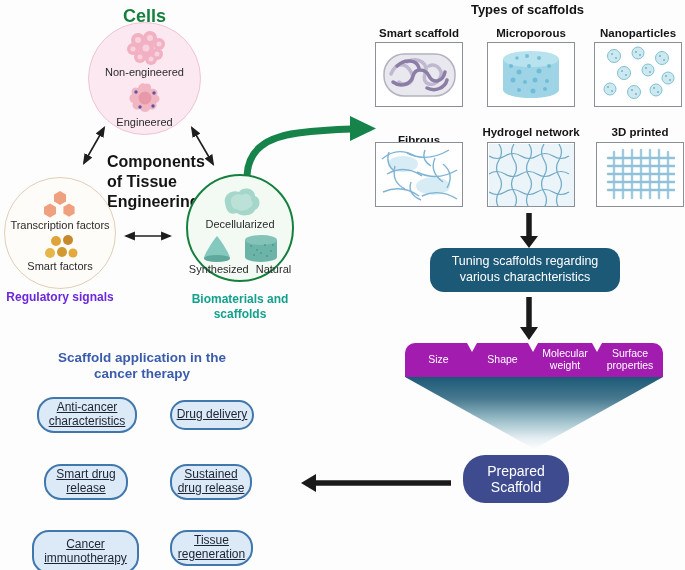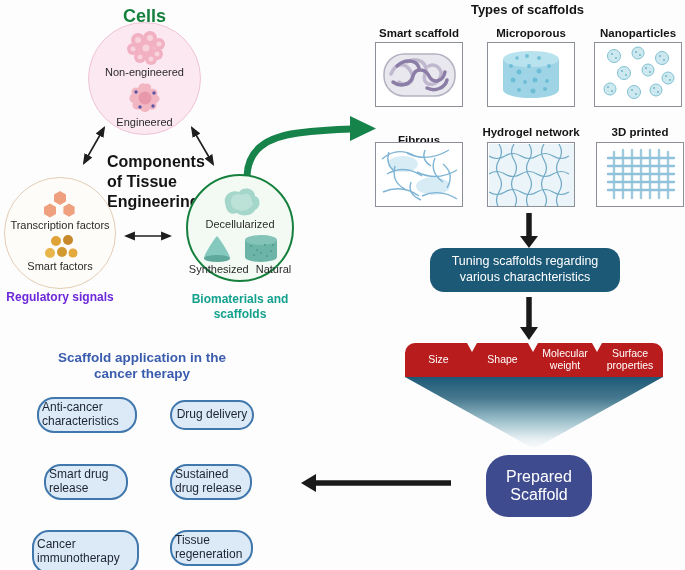--- a/index.html
+++ b/index.html
@@ -31,39 +31,39 @@
               font-weight:bold;color:#141414;white-space:nowrap;}
   .type-box{position:absolute;width:88px;height:65px;background:#ffffff;
             border:1.5px solid #8a8f98;box-sizing:border-box;display:flex;
             align-items:center;justify-content:center;}
   
   .tuning-box{left:430px;top:248px;width:190px;height:44px;background:#1c5977;
               border-radius:14px;color:#ffffff;font-size:12.5px;line-height:1.25;
               display:flex;align-items:center;justify-content:center;text-align:center;
               padding:2px 8px;box-sizing:border-box;}
   
-  .funnel-tabs{left:405px;top:343px;width:258px;height:34px;background:#b91c1c;
+  .funnel-tabs{left:405px;top:343px;width:258px;height:34px;background:#a21caf;
                border-radius:10px 10px 0 0;display:flex;color:#fff;justify-content:center;}
   .funnel-tab{display:flex;align-items:center;justify-content:center;text-align:center;
               font-size:10.5px;line-height:1.1;}
   .ft-0{width:67px;} .ft-1{width:61px;} .ft-2{width:64px;} .ft-3{width:66px;}
   .notch{position:absolute;top:0;width:10px;height:9px;background:#fdfdfd;
          clip-path:polygon(0 0,100% 0,50% 100%);}
   .funnel-body{left:405px;top:377px;width:258px;height:72px;
                background:linear-gradient(180deg,#1c5977 0%,#47798f 30%,#9cbfca 60%,#e4eef2 85%,rgba(255,255,255,0) 100%);
                clip-path:polygon(0 0,100% 0,50% 100%);}
-  .prepared-box{left:486px;top:455px;width:106px;height:62px;background:#3e4b8f;
-                border-radius:22px;color:#ffffff;font-size:16px;display:flex;
+  .prepared-box{left:463px;top:455px;width:106px;height:48px;background:#3e4b8f;
+                border-radius:22px;color:#ffffff;font-size:14px;display:flex;
                 align-items:center;justify-content:center;text-align:center;}
   
   .apps-title{left:58px;top:350px;width:168px;text-align:center;font-size:13.5px;
               font-weight:bold;color:#3a5cad;line-height:1.2;}
   .pill{position:absolute;background:#dceaf7;border:2px solid #4077ac;border-radius:17px;
-        display:flex;align-items:center;justify-content:center;text-align:left;
-        font-size:12px;line-height:1.15;color:#1c2333;box-sizing:border-box;padding:0 3px;}
+        display:flex;align-items:center;justify-content:center;text-align:center;
+        font-size:12px;line-height:1.15;color:#1c2333;box-sizing:border-box;padding:0 3px;text-decoration:underline;}
   .pill-0{left:37px;top:397px;width:100px;height:36px;}
   .pill-1{left:170px;top:400px;width:84px;height:30px;}
   .pill-2{left:44px;top:464px;width:84px;height:36px;}
   .pill-3{left:170px;top:464px;width:82px;height:36px;}
   .pill-4{left:32px;top:530px;width:107px;height:44px;}
   .pill-5{left:170px;top:530px;width:83px;height:36px;}
   .syn-nat-row{display:flex;gap:7px;white-space:nowrap;}
 </style>
 </head>
 <body>

